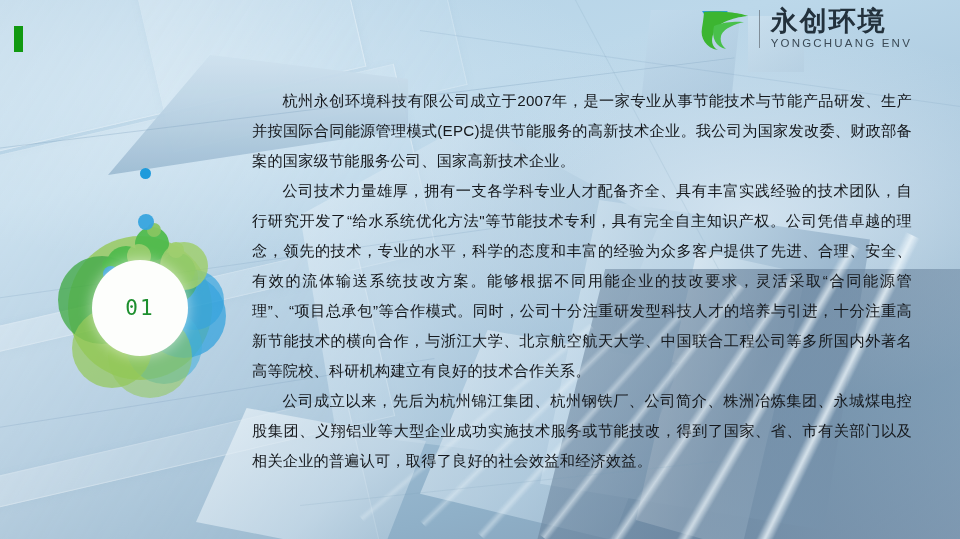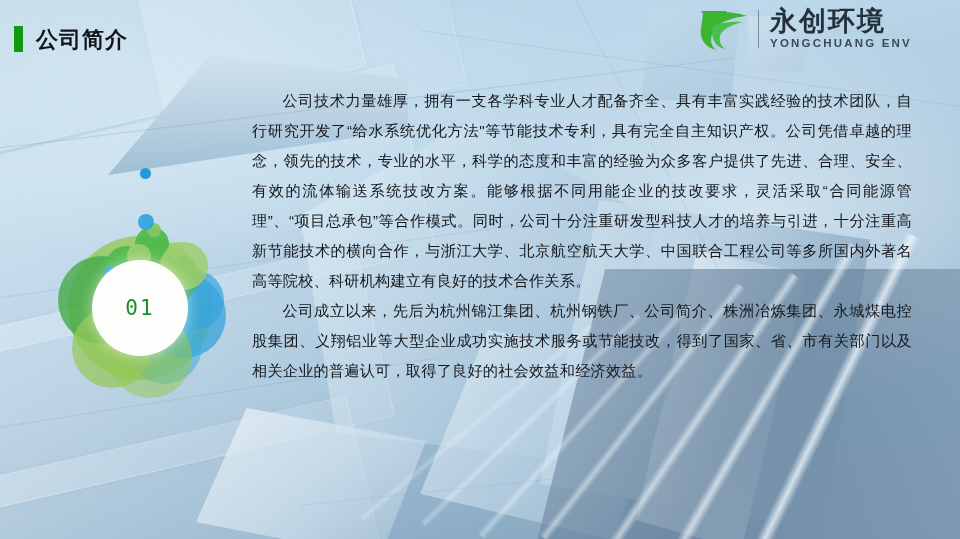--- a/index.html
+++ b/index.html
@@ -154,21 +154,21 @@
   .logo-mark { width: 52px; height: 46px; }
   .logo-div {
     width: 1px; height: 38px; background: #6f7b85; margin: 0 11px 0 9px; opacity:.8;
   }
   .logo-text { display: flex; flex-direction: column; justify-content: center; }
   .logo-cn {
     font-size: 27px; font-weight: bold; color: #23313c; letter-spacing: 2px;
     line-height: 1.05; white-space: nowrap;
   }
   .logo-en {
-    font-size: 11.5px; font-weight: bold; color: #3b4a56;
+    font-size: 11.5px; font-weight: normal; color: #3b4a56;
     letter-spacing: 2.2px; line-height: 1.3; white-space: nowrap; text-align: right;
   }
 
   
   .badge { position: absolute; left: 44px; top: 208px; width: 190px; height: 196px; }
   .bub-core {
     position: absolute; left: 48px; top: 52px; width: 96px; height: 96px;
     border-radius: 50%; background: #fdfefc;
     display: flex; align-items: center; justify-content: center;
     box-shadow: 0 0 14px rgba(255,255,255,0.55);
@@ -228,21 +228,20 @@
     <div class="line l3"></div>
     <div class="line l4"></div>
     <div class="line l5"></div>
     <div class="line l6"></div>
 
     <div class="dot-blue"></div>
   </div>
 
   <div class="header">
     <div class="title-mark"></div>
-    <div class="slide-title">公司简介</div>
 
     <div class="logo">
       <svg class="logo-mark" viewBox="0 0 52 46">
         <path d="M4 5 L30 5 L14 20 Z" fill="#2a9fd8"></path>
         <path d="M6 6 C34 4 50 10 50 10 C50 10 22 12 16 26 C10 40 20 44 20 44 C8 42 2 32 4 22 C5.5 14 6 6 6 6 Z" fill="#3cb531"></path>
         <path d="M16 20 C30 14 46 16 46 16 C46 16 26 20 23 30 C21 38 28 43 28 43 C18 41 13 32 16 20 Z" fill="#49c04b"></path>
       </svg>
       <div class="logo-div"></div>
       <div class="logo-text">
         <div class="logo-cn">永创环境</div>
@@ -277,17 +276,18 @@
         <circle cx="102" cy="14" r="8" fill="#1f9bdc" opacity="0.95"></circle>
         <circle cx="67" cy="66" r="8" fill="#1f9bdc" opacity="0.95"></circle>
       </g>
     </svg>
     <div class="bub-core">
       <span class="bub-num">01</span>
     </div>
   </div>
 
   <div class="body-copy">
+    <p>杭州永创环境科技有限公司成立于2007年，是一家专业从事节能技术与节能产品研发、生产并按国际合同能源管理模式(EPC)提供节能服务的高新技术企业。我公司为国家发改委、财政部备案的国家级节能服务公司、国家高新技术企业。</p>
     <p>公司技术力量雄厚，拥有一支各学科专业人才配备齐全、具有丰富实践经验的技术团队，自行研究开发了“给水系统优化方法"等节能技术专利，具有完全自主知识产权。公司凭借卓越的理念，领先的技术，专业的水平，科学的态度和丰富的经验为众多客户提供了先进、合理、安全、有效的流体输送系统技改方案。能够根据不同用能企业的技改要求，灵活采取“合同能源管理”、“项目总承包”等合作模式。同时，公司十分注重研发型科技人才的培养与引进，十分注重高新节能技术的横向合作，与浙江大学、北京航空航天大学、中国联合工程公司等多所国内外著名高等院校、科研机构建立有良好的技术合作关系。</p>
     <p>公司成立以来，先后为杭州锦江集团、杭州钢铁厂、公司简介、株洲冶炼集团、永城煤电控股集团、义翔铝业等大型企业成功实施技术服务或节能技改，得到了国家、省、市有关部门以及相关企业的普遍认可，取得了良好的社会效益和经济效益。</p>
   </div>
 
 </div>
 
 </body></html>

